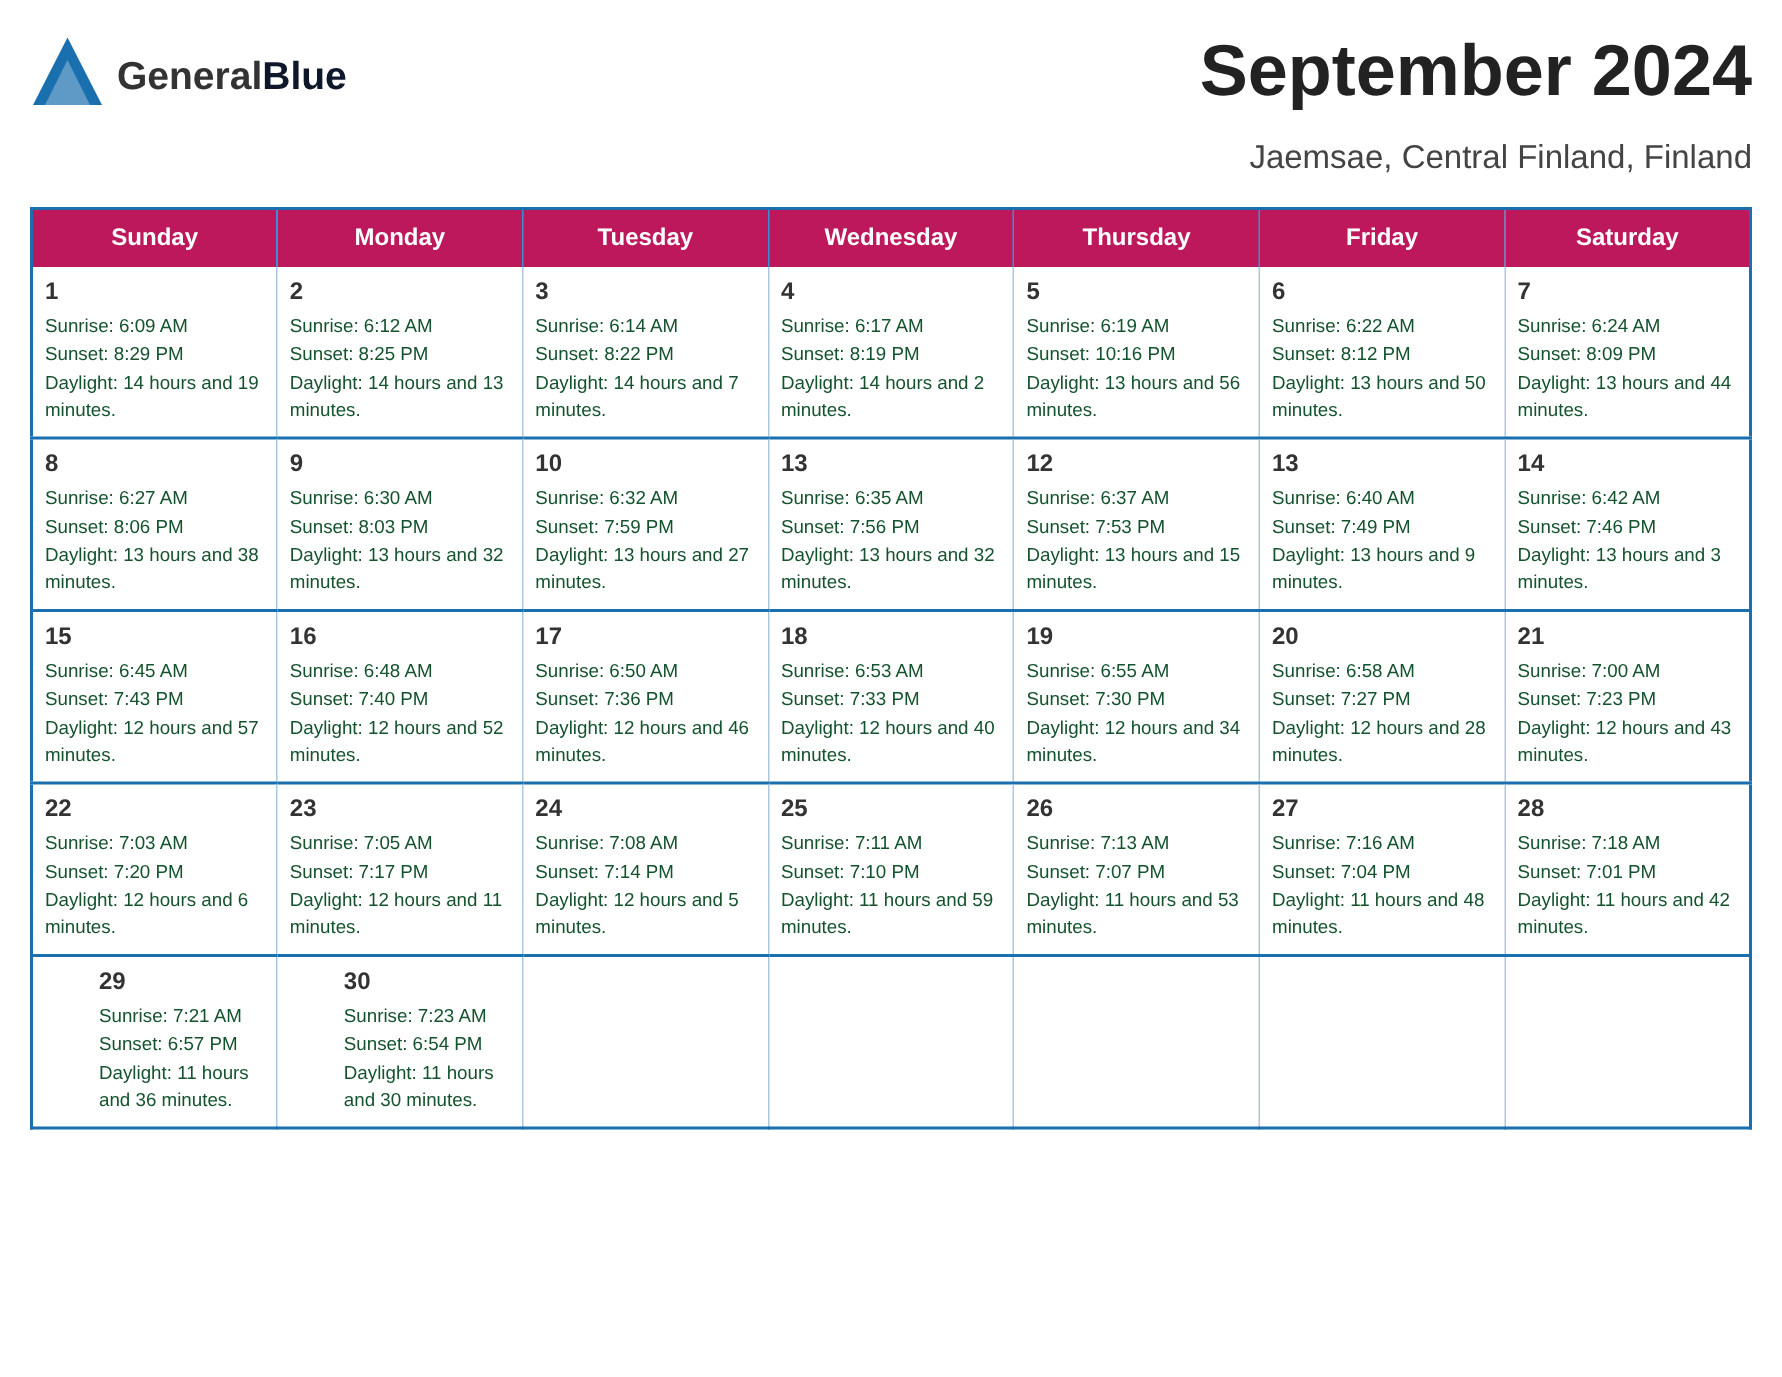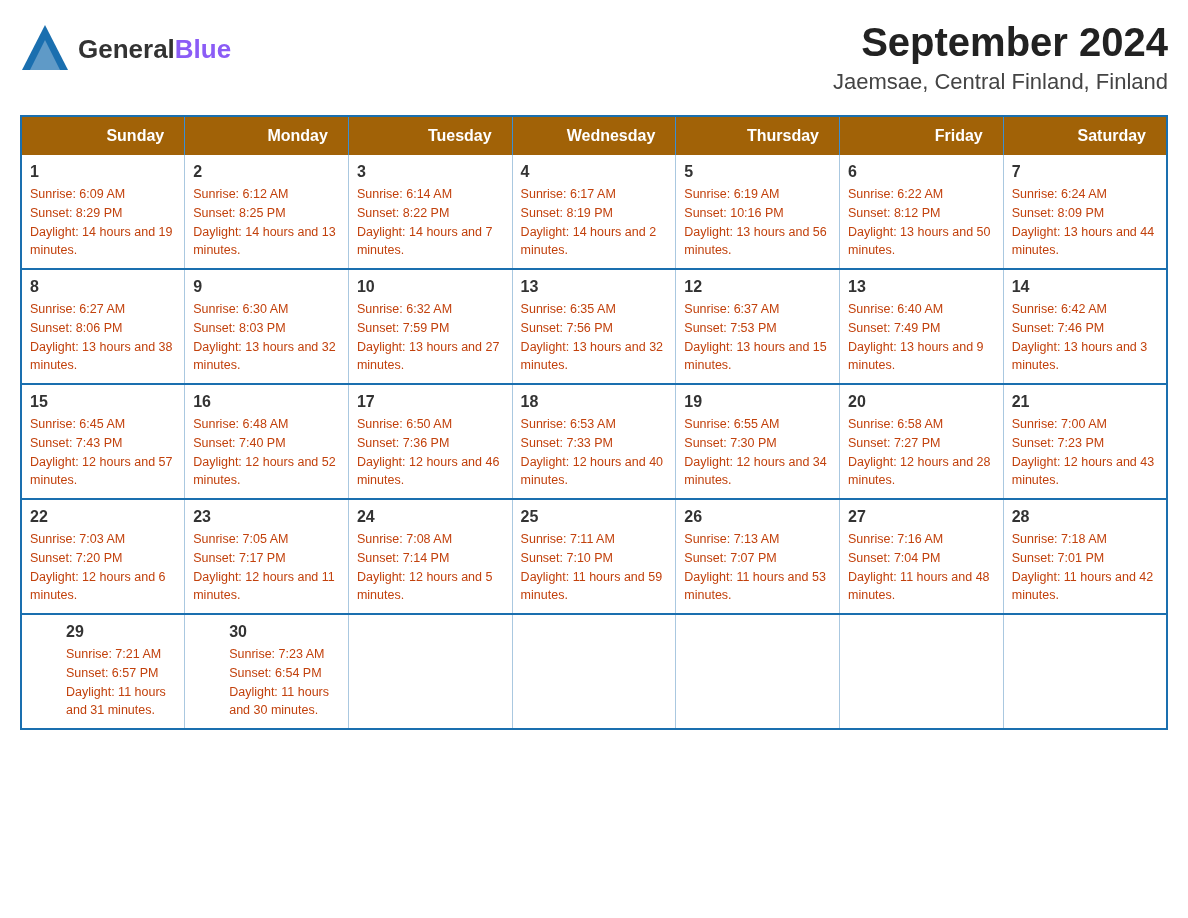--- a/index.html
+++ b/index.html
@@ -13,41 +13,41 @@
     .header-section {
       display: flex;
       justify-content: space-between;
       align-items: flex-start;
       margin-bottom: 20px;
     }
     .title-section {
       text-align: right;
     }
     .month-title {
-      font-size: 40px;
+      font-size: 48px;
       font-weight: bold;
       color: #222;
     }
     .location-title {
       font-size: 22px;
       color: #444;
-      margin-top: 4px;
+      margin-top: 17px;
     }
     .calendar-table {
       width: 100%;
       border-collapse: collapse;
       border: 2px solid #1a6faf;
     }
     .calendar-table th {
-      background-color: #a16207;
+      background-color: #be185d;
       color: #fff;
       padding: 10px 20px;
       font-size: 16px;
       font-weight: bold;
-      text-align: right;
+      text-align: center;
       border-right: 1px solid #3a8fd4;
     }
     .calendar-table th:last-child {
       border-right: none;
     }
     .calendar-table td {
       vertical-align: top;
       padding: 8px;
       border-right: 1px solid #aac8e0;
       border-bottom: 2px solid #1a6faf;
@@ -65,21 +65,21 @@
     }
     .day-number {
       font-size: 16px;
       font-weight: bold;
       display: block;
       margin-bottom: 4px;
     }
     .day-info {
       font-size: 12.5px;
       line-height: 1.5;
-      color: #c2410c;
+      color: #14532d;
     }
     .empty-cell {
       background: #fff;
     }
 
     
     .logo-container {
       display: flex;
       align-items: center;
     }
@@ -92,21 +92,21 @@
       line-height: 1.1;
     }
     .logo-general {
       font-size: 26px;
       font-weight: bold;
       color: #333;
     }
     .logo-blue-word {
       font-size: 26px;
       font-weight: bold;
-      color: #8b5cf6;
+      color: #0f172a;
     }
   </style>
 </head>
 <body>
 
 <div class="header-section">
   <div class="logo-container">
     <div class="logo-icon">
       <svg width="50" height="55" viewBox="0 0 50 55">
         <polygon points="25,5 48,50 2,50" fill="#1a6faf"></polygon>
@@ -368,21 +368,21 @@
           <span>Daylight: 11 hours and 42 minutes.</span>
         </div>
       </td>
       </tr>
       <tr>
         <td>
         <span class="day-number">29</span>
         <div class="day-info">
           <span>Sunrise: 7:21 AM</span><br>
           <span>Sunset: 6:57 PM</span><br>
-          <span>Daylight: 11 hours and 31 minutes.</span>
+          <span>Daylight: 11 hours and 36 minutes.</span>
         </div>
       </td>
         <td>
         <span class="day-number">30</span>
         <div class="day-info">
           <span>Sunrise: 7:23 AM</span><br>
           <span>Sunset: 6:54 PM</span><br>
           <span>Daylight: 11 hours and 30 minutes.</span>
         </div>
       </td>

